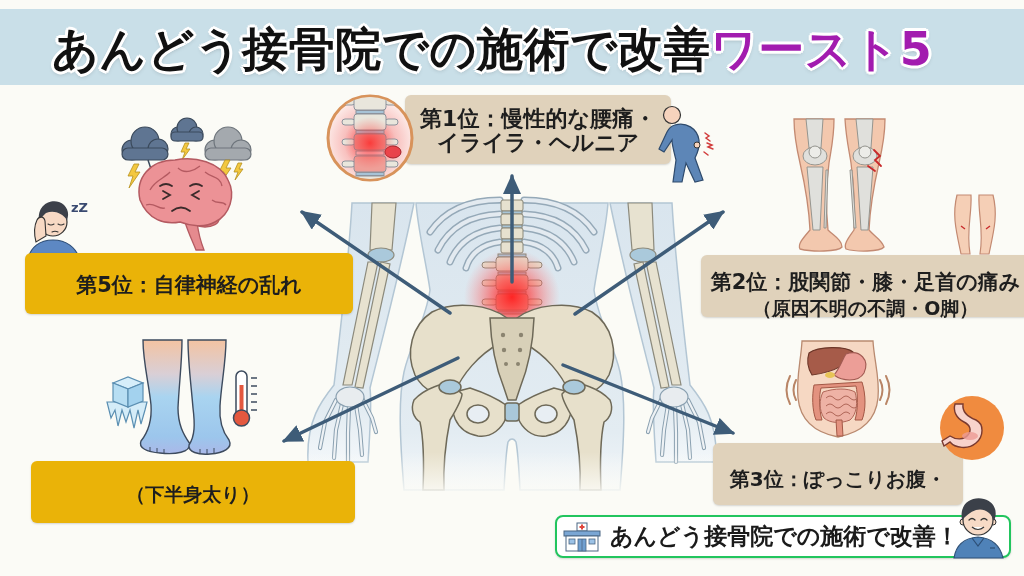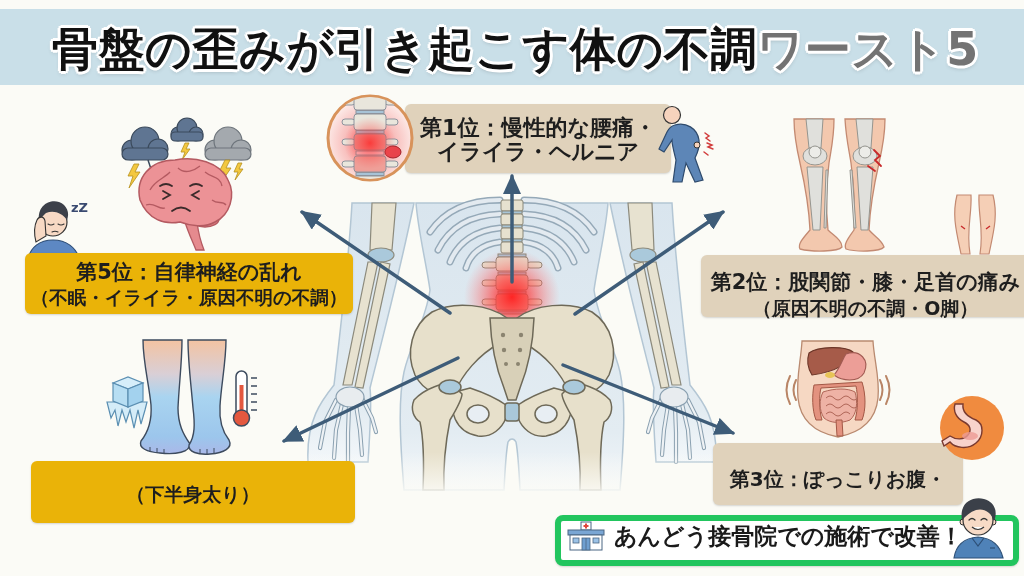--- a/index.html
+++ b/index.html
@@ -12,54 +12,54 @@
   .z1 { z-index:1; } .z2 { z-index:2; } .z4 { z-index:4; }
   .banner { position:absolute; left:0; top:9px; width:1024px; height:76px; background:#c9dfe8; z-index:5; }
   .title {
     position:absolute; left:52px; top:9px; height:76px; line-height:80px;
     font-size:46px; font-weight:bold; letter-spacing:0.5px; color:#111; white-space:nowrap; z-index:6;
     text-shadow:
       -2px -2px 0 #fff, 2px -2px 0 #fff, -2px 2px 0 #fff, 2px 2px 0 #fff,
       0 -3px 0 #fff, 0 3px 0 #fff, -3px 0 0 #fff, 3px 0 0 #fff,
       0 2px 5px rgba(0,0,0,0.3);
   }
-  .title .hl { color:#737373; }
+  .title .hl { color:#a21caf; }
   .box {
     position:absolute; z-index:3; display:flex; flex-direction:column;
     align-items:center; justify-content:center; border-radius:6px;
     color:#1e1e1e; font-weight:bold; white-space:nowrap;
     box-shadow:0 1px 2px rgba(60,60,60,0.2);
   }
   .blue { background:#eab308; }
   .tan  { background:#e0d2bb; }
   .box span { display:block; }
-  #rank1 { left:405px; top:104px; width:266px; height:69px; font-size:22px; line-height:24px; padding-top:3px; box-sizing:border-box; }
+  #rank1 { left:405px; top:95px; width:266px; height:69px; font-size:22px; line-height:24px; padding-top:3px; box-sizing:border-box; }
   #rank5 { left:25px; top:253px; width:328px; height:61px; line-height:25px; padding-top:3px; box-sizing:border-box; }
   #rank5 .l1 { font-size:21px; } #rank5 .l2 { font-size:18.5px; }
   #rank2 { left:675px; top:255px; width:329px; height:62px; line-height:26px; padding-top:18px; box-sizing:border-box;margin-left:26px; }
   #rank2 .l1 { font-size:21px; } #rank2 .l2 { font-size:19px; }
   #rank4 { left:31px; top:461px; width:324px; height:62px; line-height:24px; padding-top:4px; box-sizing:border-box; }
   #rank4 .l1 { font-size:21px; } #rank4 .l2 { font-size:19px; }
   #rank3 { left:713px; top:443px; width:250px; height:62px; line-height:23px; padding-top:11px; box-sizing:border-box; font-size:20px; }
   #rank3 .l2 { padding-left:36px; }
   .cta {
     position:absolute; z-index:3; left:555px; top:515px; width:452px; height:39px;
-    border:6px solid #22c55e; border-radius:8px; background:#fff;
-    display:flex; box-shadow:0 1px 2px rgba(0,0,0,0.15);
+    border:2px solid #22c55e; border-radius:8px; background:#fff;
+    display:flex; align-items:center; box-shadow:0 1px 2px rgba(0,0,0,0.15);
   }
   .cta svg { margin-left:6px; flex:0 0 auto; }
   .cta .cta-text { margin-left:9px; font-size:23px; font-weight:bold; color:#1a1a1a; white-space:nowrap; }
 </style>
 </head>
 <body>
 
 <div id="canvas">
 
   <div class="banner"></div>
-  <div class="title"><span>骨盤の歪みが引き起こす体の不調</span><span class="hl">ワースト5</span></div>
+  <div class="title"><span>あんどう接骨院での施術で改善</span><span class="hl">ワースト5</span></div>
 
   <svg class="layer z1" viewBox="0 0 1024 576">
     <defs>
       <linearGradient id="bodyFill" x1="0" y1="0" x2="0" y2="1">
         <stop offset="0" stop-color="#d9e5ee"></stop>
         <stop offset="0.8" stop-color="#e3ecf2"></stop>
         <stop offset="1" stop-color="#f3f7fa"></stop>
       </linearGradient>
       <radialGradient id="redGlow">
         <stop offset="0" stop-color="#ff1e1e" stop-opacity="0.95"></stop>
@@ -360,21 +360,20 @@
       </g>
     </g>
   </svg>
 
   <div id="rank1" class="box tan">
     <span>第1位：慢性的な腰痛・</span>
     <span>イライラ・ヘルニア</span>
   </div>
   <div id="rank5" class="box blue">
     <span class="l1">第5位：自律神経の乱れ</span>
-    <span class="l2">（不眠・イライラ・原因不明の不調）</span>
   </div>
   <div id="rank2" class="box tan">
     <span class="l1">第2位：股関節・膝・足首の痛み</span>
     <span class="l2">（原因不明の不調・O脚）</span>
   </div>
   <div id="rank4" class="box blue">
     <span class="l2">（下半身太り）</span>
   </div>
   <div id="rank3" class="box tan">
     <span class="l1">第3位：ぽっこりお腹・</span>

